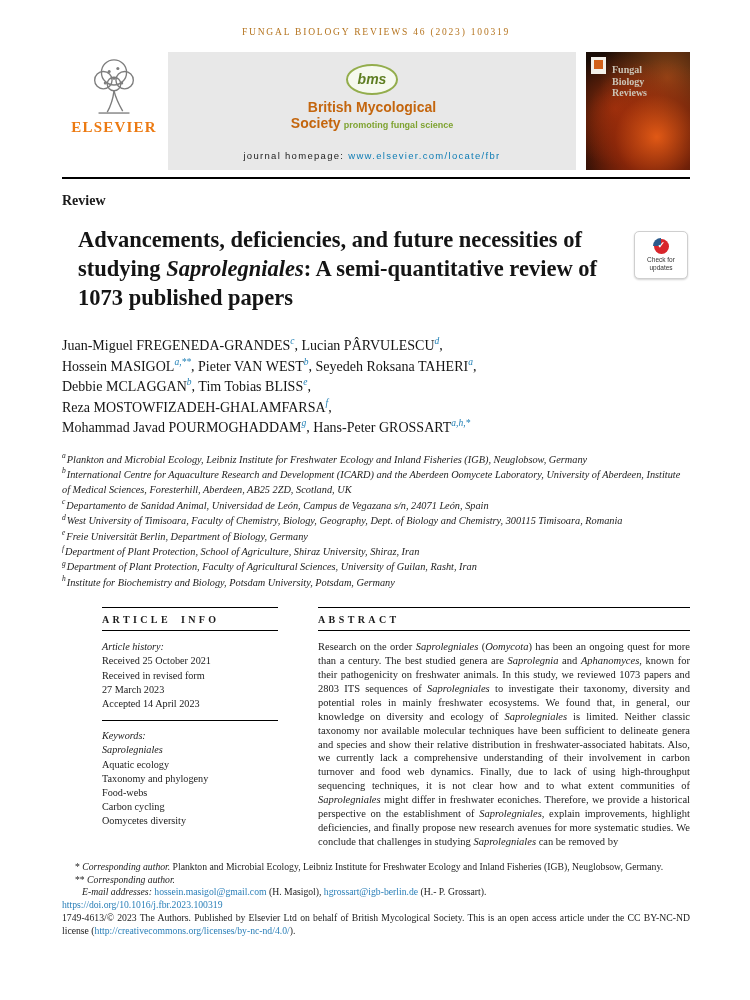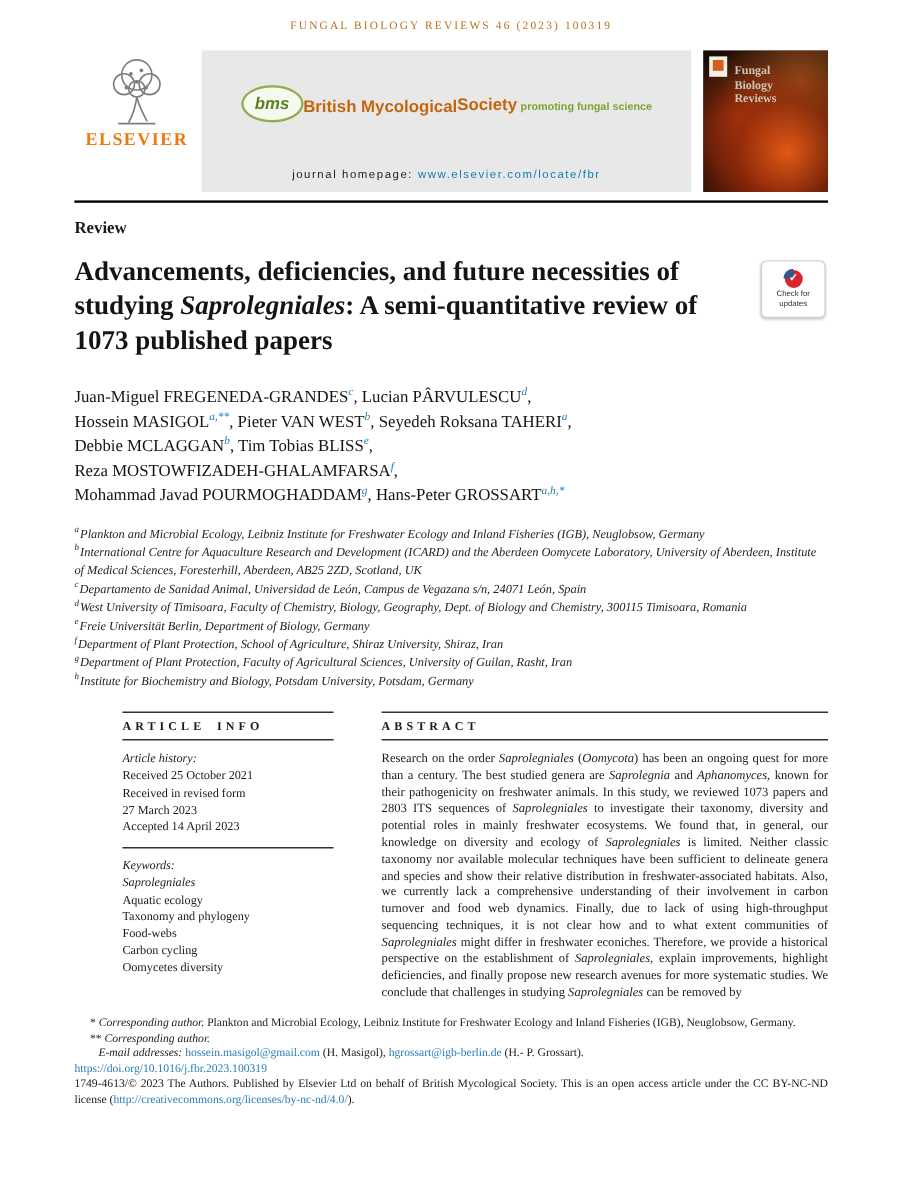--- a/index.html
+++ b/index.html
@@ -1,26 +1,26 @@
 <!DOCTYPE html>
 <html><head>
 <meta charset="utf-8">
 <style>
   html,body{margin:0;padding:0;background:#fff;}
   .page{position:relative;width:750px;height:1000px;box-sizing:border-box;
-        padding:16px 60px 0 62px;background:#fff;overflow:hidden;
+        padding:26px 60px 0 62px;background:#fff;overflow:hidden;
         font-family:"Liberation Serif",serif;color:#1a1a1a;}
 
   
   .journal-line{text-align:center;font-size:9.5px;letter-spacing:1.8px;
                 color:#b5741f;line-height:12px;}
   .header{display:flex;height:118px;margin-top:14px;}
   .elsevier{width:104px;display:flex;flex-direction:column;align-items:center;padding-top:2px;}
   .elsevier-word{font-size:15px;font-weight:bold;color:#ec7a12;letter-spacing:1.2px;margin-top:3px;}
-  .banner{flex:1;background:#e8e8e8;position:relative;display:flex;flex-direction:row;
+  .banner{flex:1;background:#e8e8e8;position:relative;display:flex;flex-direction:column;
           align-items:center;justify-content:center;padding-bottom:26px;margin:0 10px 0 2px;}
   .bms-oval{width:48px;height:27px;border:2px solid #93ad4c;border-radius:50%;
             background:#f6f9ef;display:flex;align-items:center;justify-content:center;margin-bottom:4px;}
   .bms-oval span{font-family:"Liberation Sans",sans-serif;font-weight:bold;font-style:italic;
                  color:#5e7e22;font-size:14px;line-height:14px;}
   .soc1{font-family:"Liberation Sans",sans-serif;font-weight:bold;color:#c4660e;
         font-size:14px;line-height:16px;}
   .soc2{font-family:"Liberation Sans",sans-serif;font-weight:bold;color:#c4660e;
         font-size:14px;line-height:16px;}
   .tagline{color:#7fa331;font-size:9px;font-weight:bold;margin-left:3px;}
@@ -39,21 +39,21 @@
   .cover-box{position:absolute;top:5px;left:5px;width:15px;height:17px;background:#f3f0ea;z-index:2;}
   .cover-box::after{content:"";position:absolute;left:3px;top:3px;width:9px;height:9px;background:#d2601a;}
   .cover-title{position:absolute;top:12px;left:26px;z-index:2;color:#cbc4b6;font-weight:bold;
                font-size:10px;line-height:11.5px;}
 
   .rule{border-top:2.2px solid #000;margin-top:7px;}
 
   .review-label{margin-top:14px;font-weight:bold;font-size:14px;line-height:16px;}
 
   .title-row{position:relative;margin-top:12px;}
-  .title{margin:0;font-size:22.5px;line-height:29px;font-weight:bold;width:556px;color:#141414;}
+  .title{margin:16px;font-size:22.5px;line-height:29px;font-weight:bold;width:556px;color:#141414;}
   .badge{position:absolute;right:2px;top:6px;width:52px;height:46px;border:1px solid #cfcfcf;
          border-radius:5px;background:#fff;box-shadow:0 1px 2px rgba(0,0,0,.18);
          display:flex;flex-direction:column;align-items:center;justify-content:center;gap:2px;}
   .badge-icon{width:15px;height:15px;border-radius:50%;background:#d8262c;position:relative;}
   .badge-icon::before{content:"";position:absolute;top:-1px;left:-1px;width:8px;height:8px;
          border-radius:100% 0 0 0;background:#2b5a8c;}
   .badge-icon::after{content:"\2713";color:#fff;font-size:9px;font-weight:bold;
          position:absolute;top:1px;left:4px;font-family:"Liberation Sans",sans-serif;}
   .badge-text{font-family:"Liberation Sans",sans-serif;font-size:6.5px;line-height:7.5px;
               color:#333;text-align:center;}

